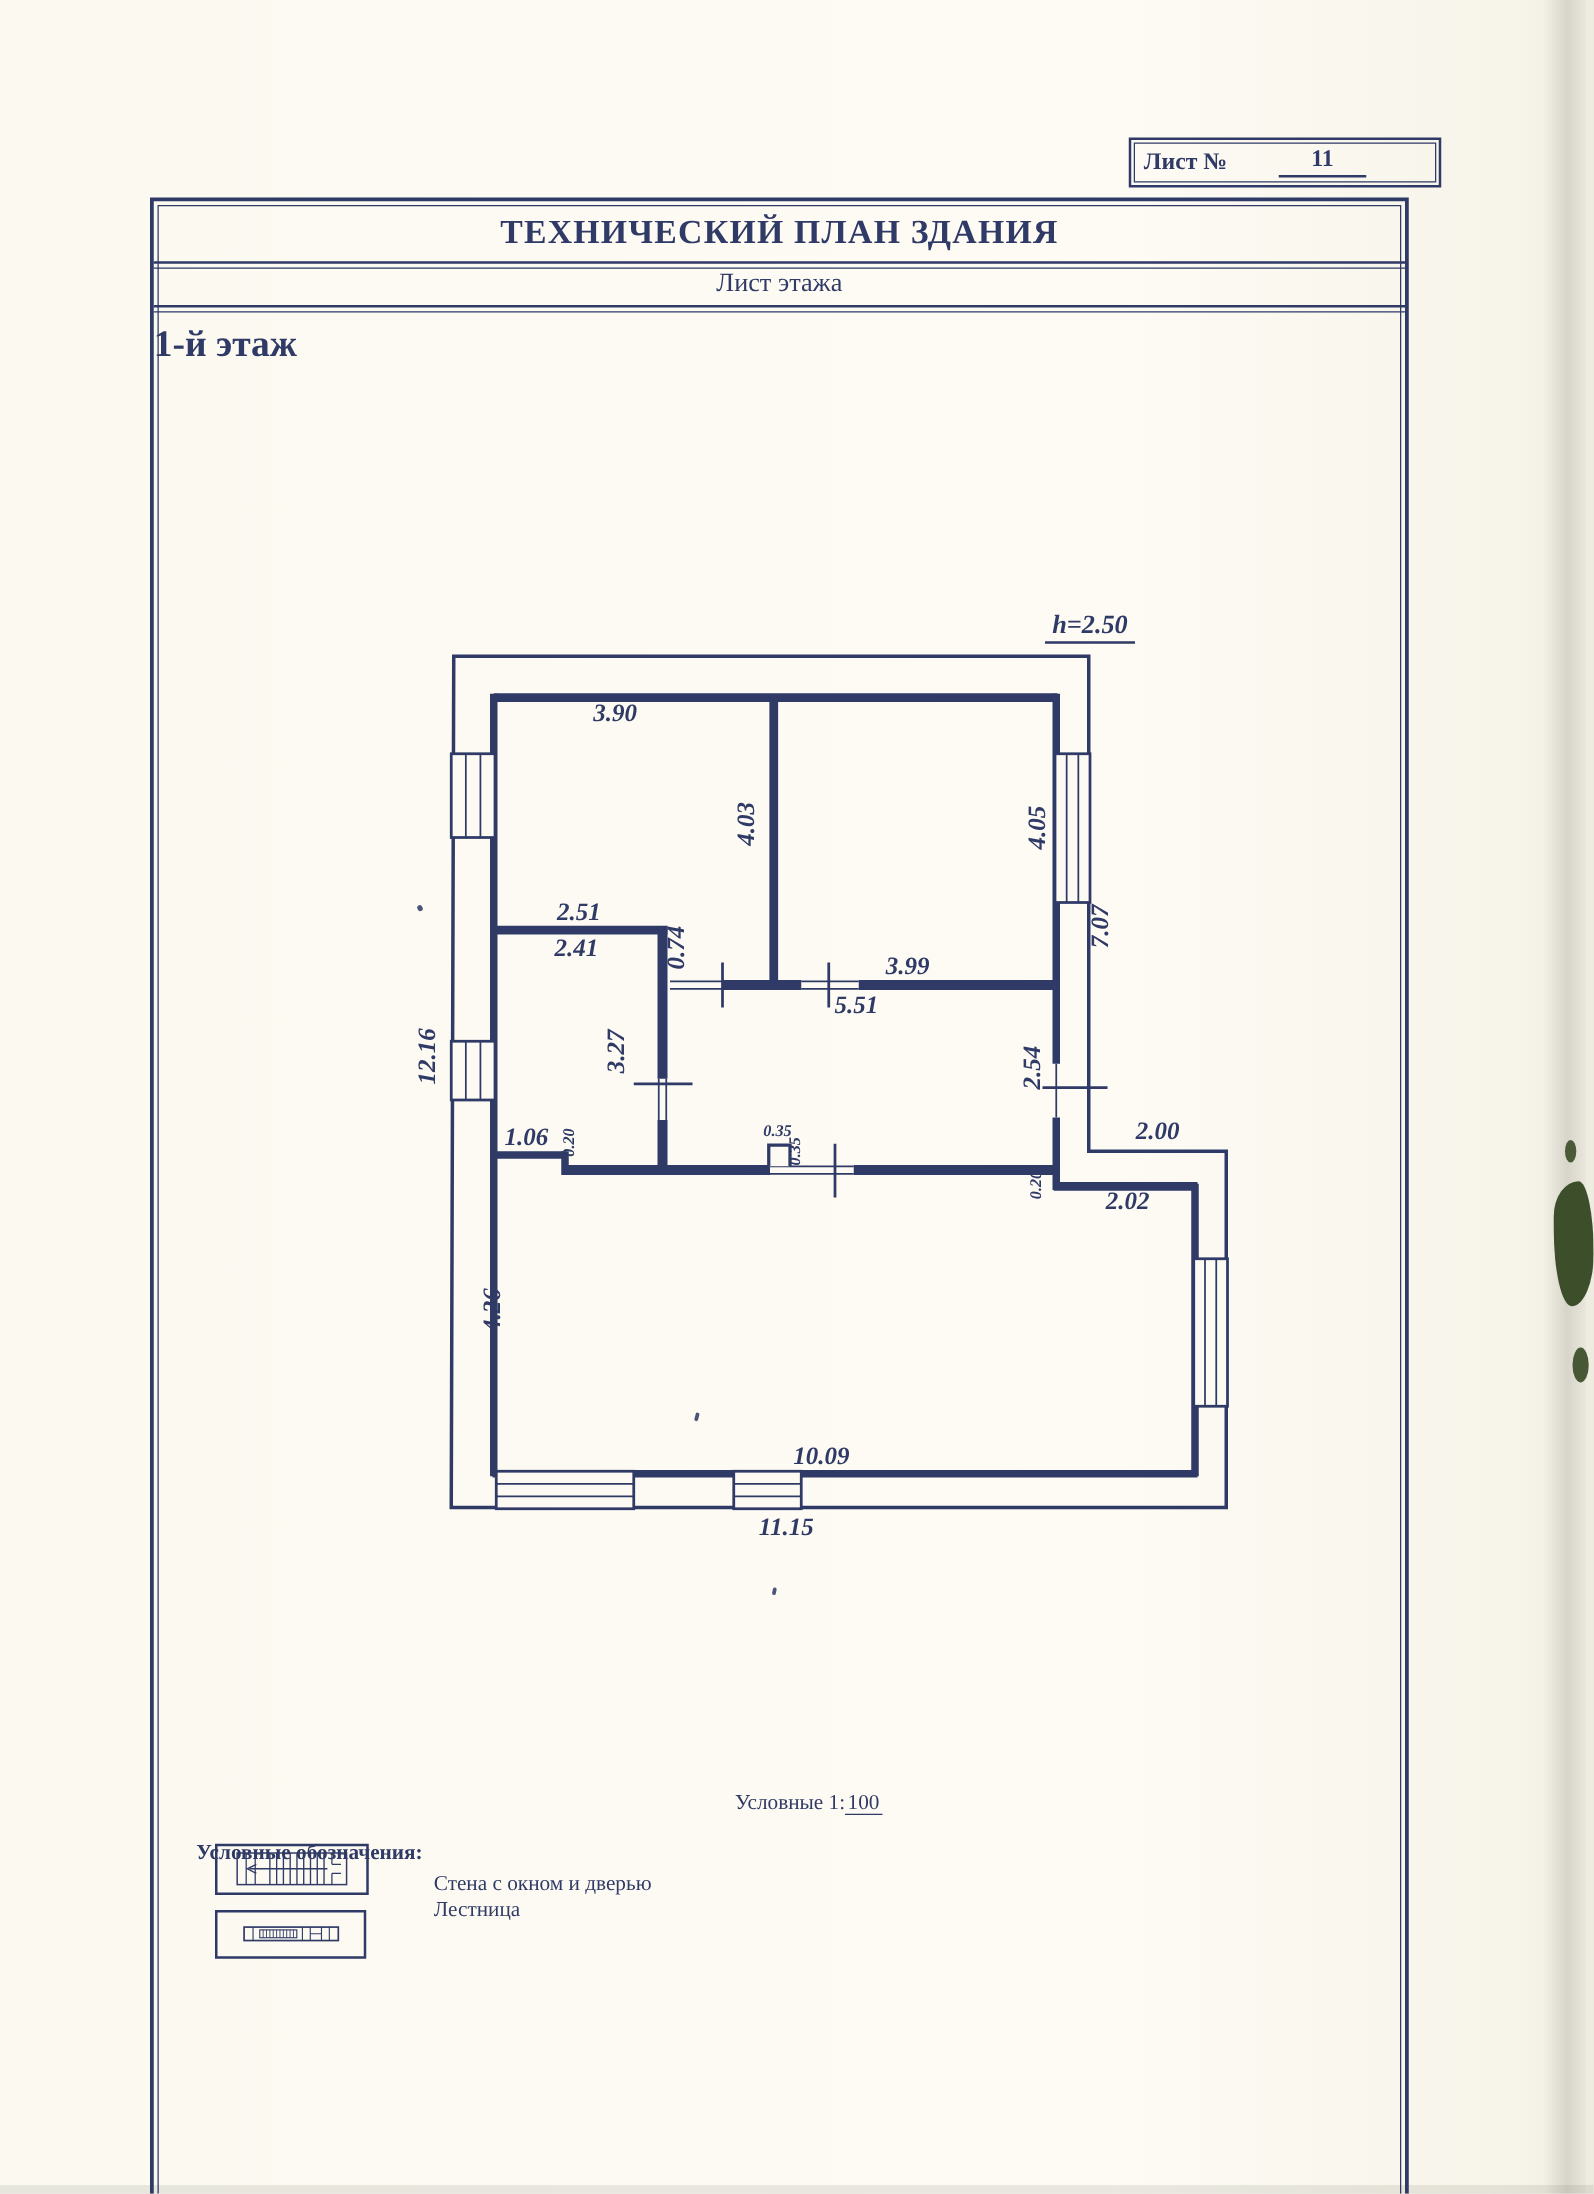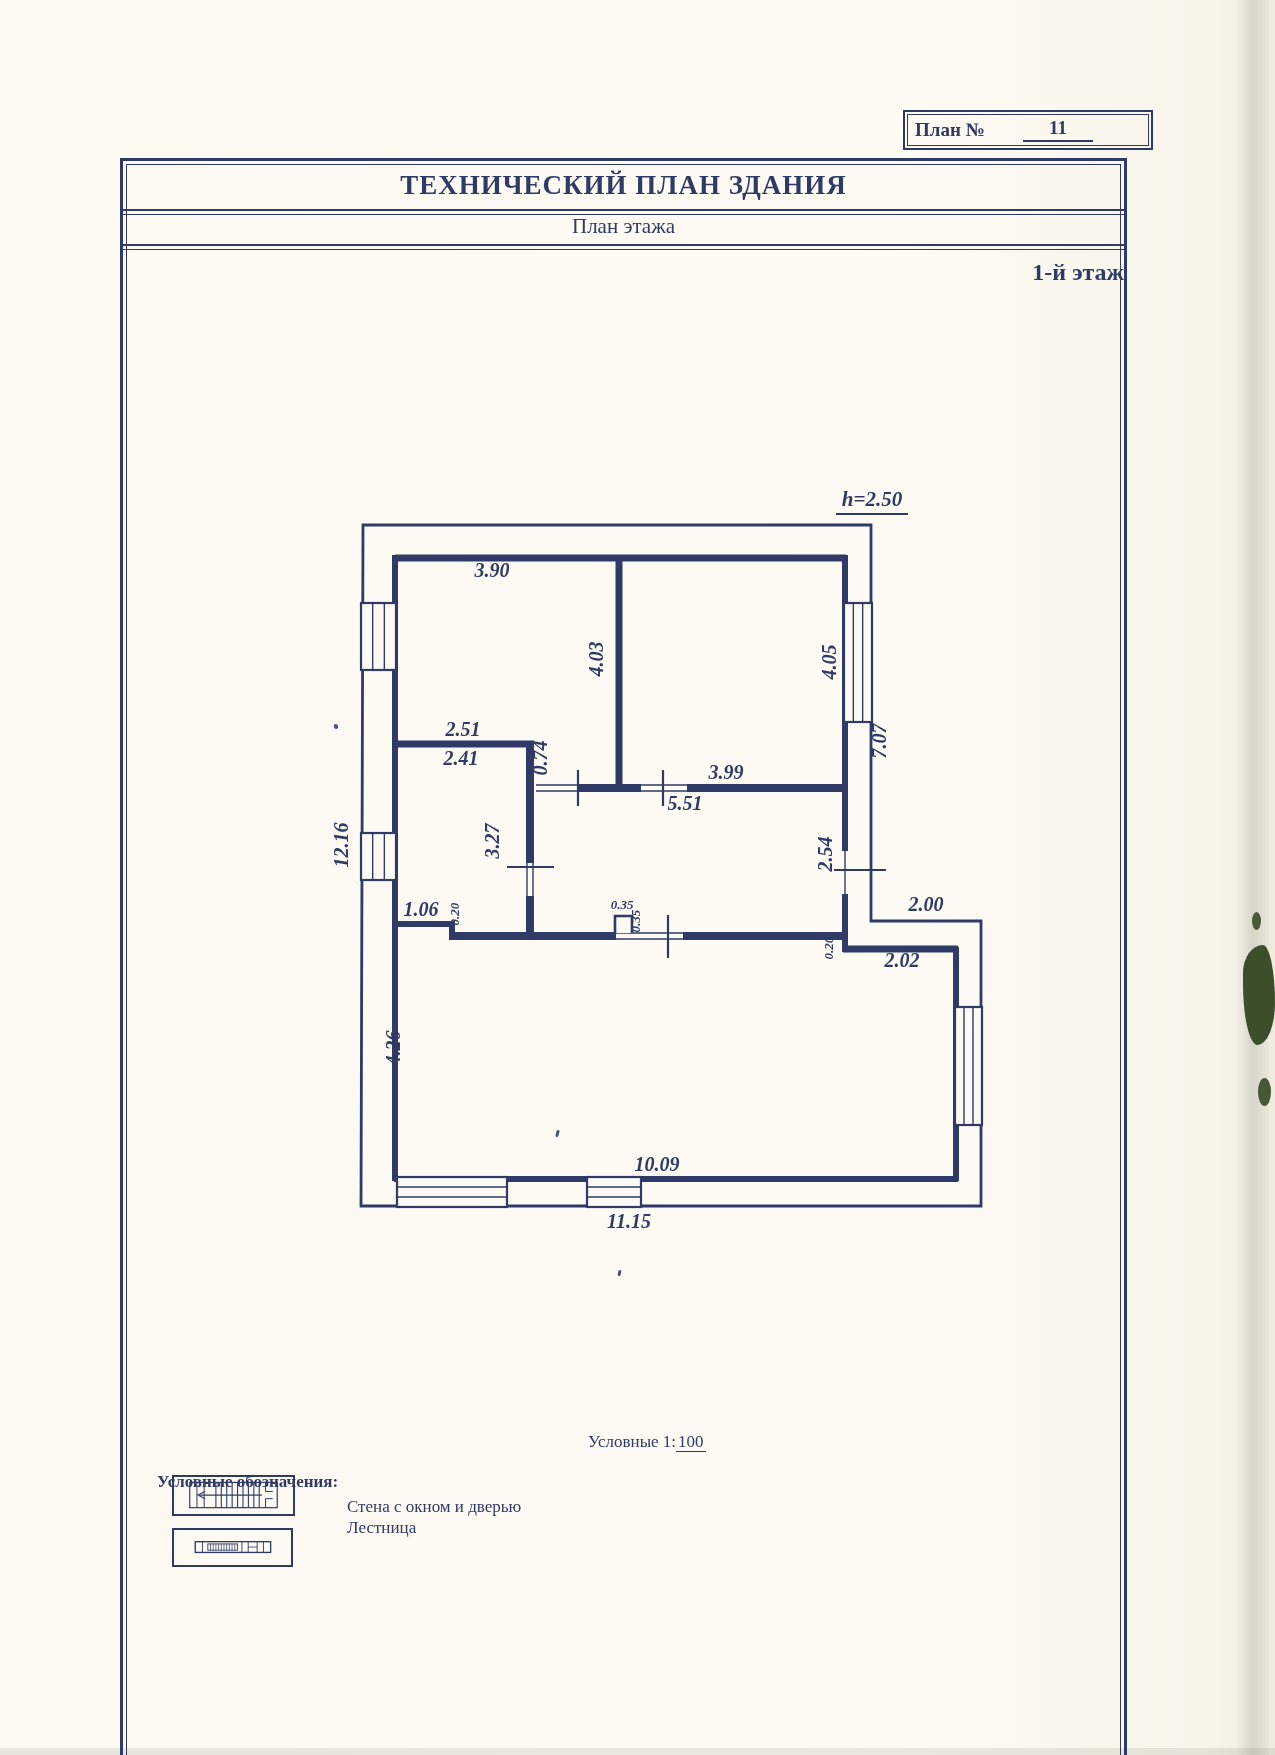--- a/index.html
+++ b/index.html
@@ -26,21 +26,21 @@
   .stamp-num{position:absolute; left:118px; top:5px; width:70px; text-align:center;
     font-size:19px; font-weight:bold; border-bottom:2px solid var(--ink); padding-bottom:1px;}
   
   .frame{position:absolute; left:120px; top:158px; width:1007px; height:1706px; box-sizing:border-box;
     border:3px solid var(--ink);text-decoration:underline;}
   .frame::before{content:""; position:absolute; inset:3px; border:1px solid var(--ink); pointer-events:none;}
   .rule{position:absolute; left:0; right:0; height:3px; border-top:2px solid var(--ink); border-bottom:1px solid var(--ink);}
   .rule1{top:48px;} .rule2{top:83px;}
   .doc-title{position:absolute; top:9px; width:100%; text-align:center; font-size:27px; font-weight:bold; letter-spacing:1px;}
   .doc-subtitle{position:absolute; top:53px; width:100%; text-align:center; font-size:21px;}
-  .floor-title{position:absolute; top:98px; width:100%; text-align:right; font-size:24px; font-weight:bold;}
+  .floor-title{position:absolute; top:98px; width:100%; text-align:left; font-size:30px; font-weight:bold;}
   
   .plan-svg{position:absolute; left:0; top:0; width:1275px; height:1755px;}
   
   .scale-note{position:absolute; left:588px; top:1432px; font-size:17px;}
   .scale-note .u{border-bottom:1.5px solid var(--ink); padding:0 2px;text-align:right;}
   .legend-head{position:absolute; left:157px; top:1440px; font-size:17px; font-weight:bold;margin-top:32px;}
   .leg-box{position:absolute; box-sizing:border-box; border:2.5px solid var(--ink);}
   .leg-box.b1{left:172px; top:1475px; width:123px; height:41px;}
   .leg-box.b2{left:172px; top:1528px; width:121px; height:39px;}
   .leg-label{position:absolute; left:347px; font-size:17px;margin-top:35px;}
@@ -55,28 +55,28 @@
   <div class="edge-shadow"></div>
   <div class="bottom-shadow"></div>
   <div class="blob"></div>
   <div class="blob-tail"></div>
   <div class="blob-dot"></div>
   <div class="speck" style="left:556px;top:1130px;width:3px;height:7px;transform:rotate(15deg);"></div>
   <div class="speck" style="left:618px;top:1270px;width:3px;height:6px;transform:rotate(12deg);"></div>
   <div class="speck" style="left:334px;top:724px;width:4px;height:5px;transform:rotate(-30deg);"></div>
 
   <div class="stamp">
-    <span class="stamp-label">План №</span>
+    <span class="stamp-label">Лист №</span>
     <span class="stamp-num">11</span>
   </div>
 
   <div class="frame">
     <div class="doc-title">ТЕХНИЧЕСКИЙ ПЛАН ЗДАНИЯ</div>
     <div class="rule rule1"></div>
-    <div class="doc-subtitle">План этажа</div>
+    <div class="doc-subtitle">Лист этажа</div>
     <div class="rule rule2"></div>
     <div class="floor-title">1-й этаж</div>
   </div>
 
   <svg id="plan-svg" class="plan-svg" viewBox="0 0 1275 1755">
       <polygon points="363,525 871,525 871,921 981,921 981,1206 361,1206" fill="none" stroke="#2f3a66" stroke-width="2.8"></polygon>
       <line x1="395" y1="558" x2="846" y2="558" stroke="#2f3a66" stroke-width="7"></line>
       <line x1="395" y1="555" x2="395" y2="1181" stroke="#2f3a66" stroke-width="6"></line>
       <line x1="845" y1="555" x2="845" y2="851" stroke="#2f3a66" stroke-width="6"></line>
       <line x1="845" y1="894" x2="845" y2="952" stroke="#2f3a66" stroke-width="6"></line>

